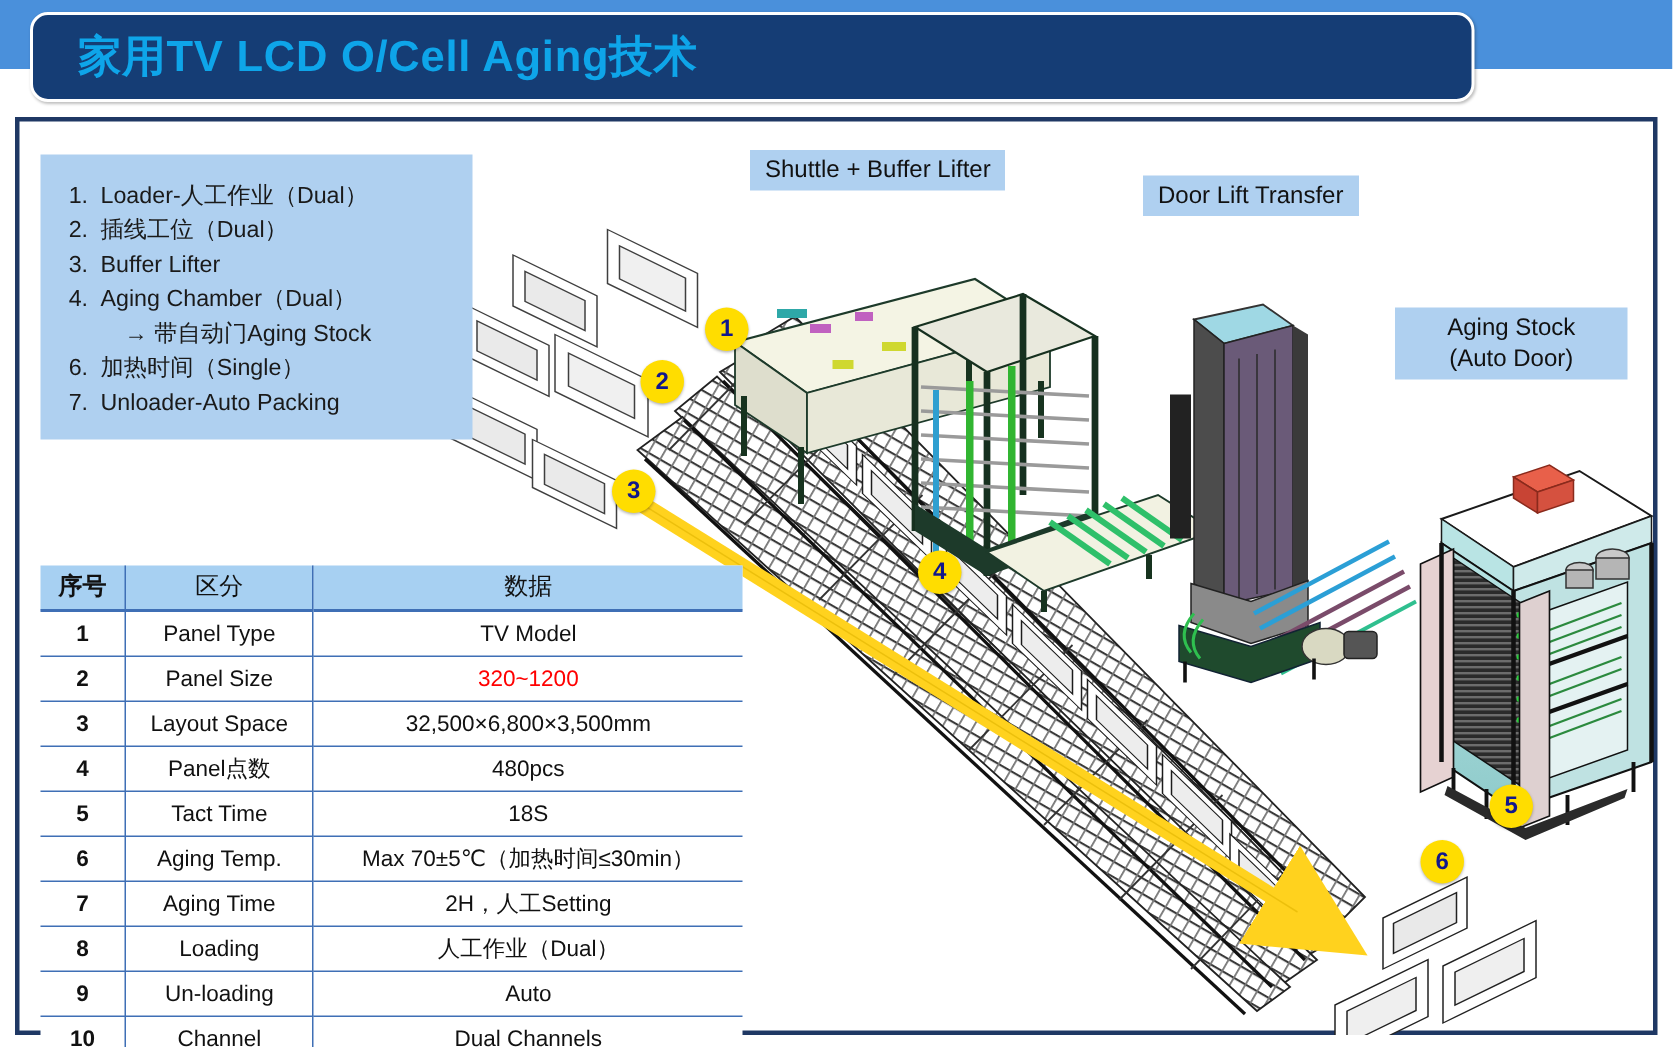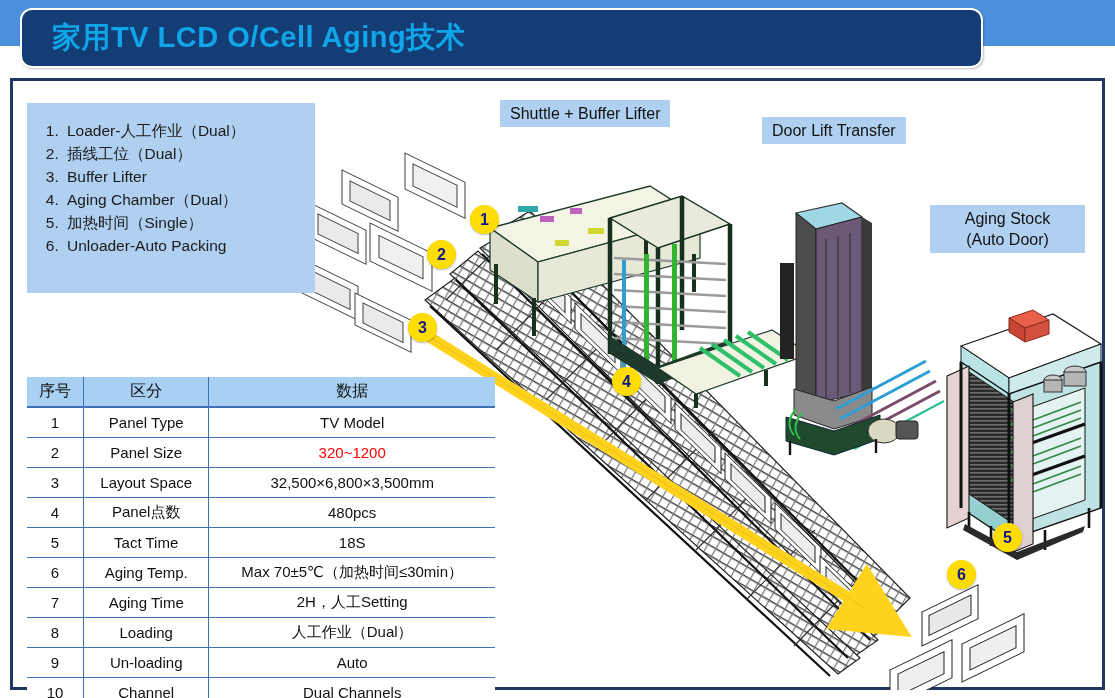--- a/index.html
+++ b/index.html
@@ -58,21 +58,21 @@
   }
   .spec-table th,.spec-table td{
     font-size:15px;color:#111;text-align:center;
     padding:2px 4px;height:25px;
     border-bottom:1.6px solid #3F6FB5;
   }
   .spec-table thead th{
     background:#A7D0F2;font-weight:normal;font-size:16px;
     border-bottom:2px solid #3F6FB5;
   }
-  .spec-table .c-no{width:52px;border-right:1.6px solid #3F6FB5;}
+  .spec-table .c-no{width:52px;border-right:1.6px solid #3F6FB5;font-weight:bold;}
   .spec-table .c-cat{width:124px;border-right:1.6px solid #3F6FB5;}
   .spec-table .c-val{width:292px;}
   .spec-table tbody tr:last-child td{border-bottom:2.2px solid #2F5597;}
   
   .callout{
     position:absolute;background:#AFD0F0;color:#111;
     font-size:16px;line-height:21px;text-align:center;
     padding:3px 10px;white-space:nowrap;box-sizing:border-box;
   }
   #callout-shuttle{left:500px;top:100px;}
@@ -396,20 +396,21 @@
       </g>
   </g>
 </svg>
 
 <div class="process-list">
   <ol>
     <li>Loader-人工作业（Dual）</li>
     <li>插线工位（Dual）</li>
     <li>Buffer Lifter</li>
     <li>Aging Chamber（Dual）</li>
+    <li class="sub-line">→ 带自动门Aging Stock</li>
     <li>加热时间（Single）</li>
     <li>Unloader-Auto Packing</li>
   </ol>
 </div>
 
 <div class="callout" id="callout-shuttle">Shuttle + Buffer Lifter</div>
 <div class="callout" id="callout-forklift">Door Lift Transfer</div>
 <div class="callout" id="callout-agingstock">
   <div>Aging Stock</div>
   <div>(Auto Door)</div>

